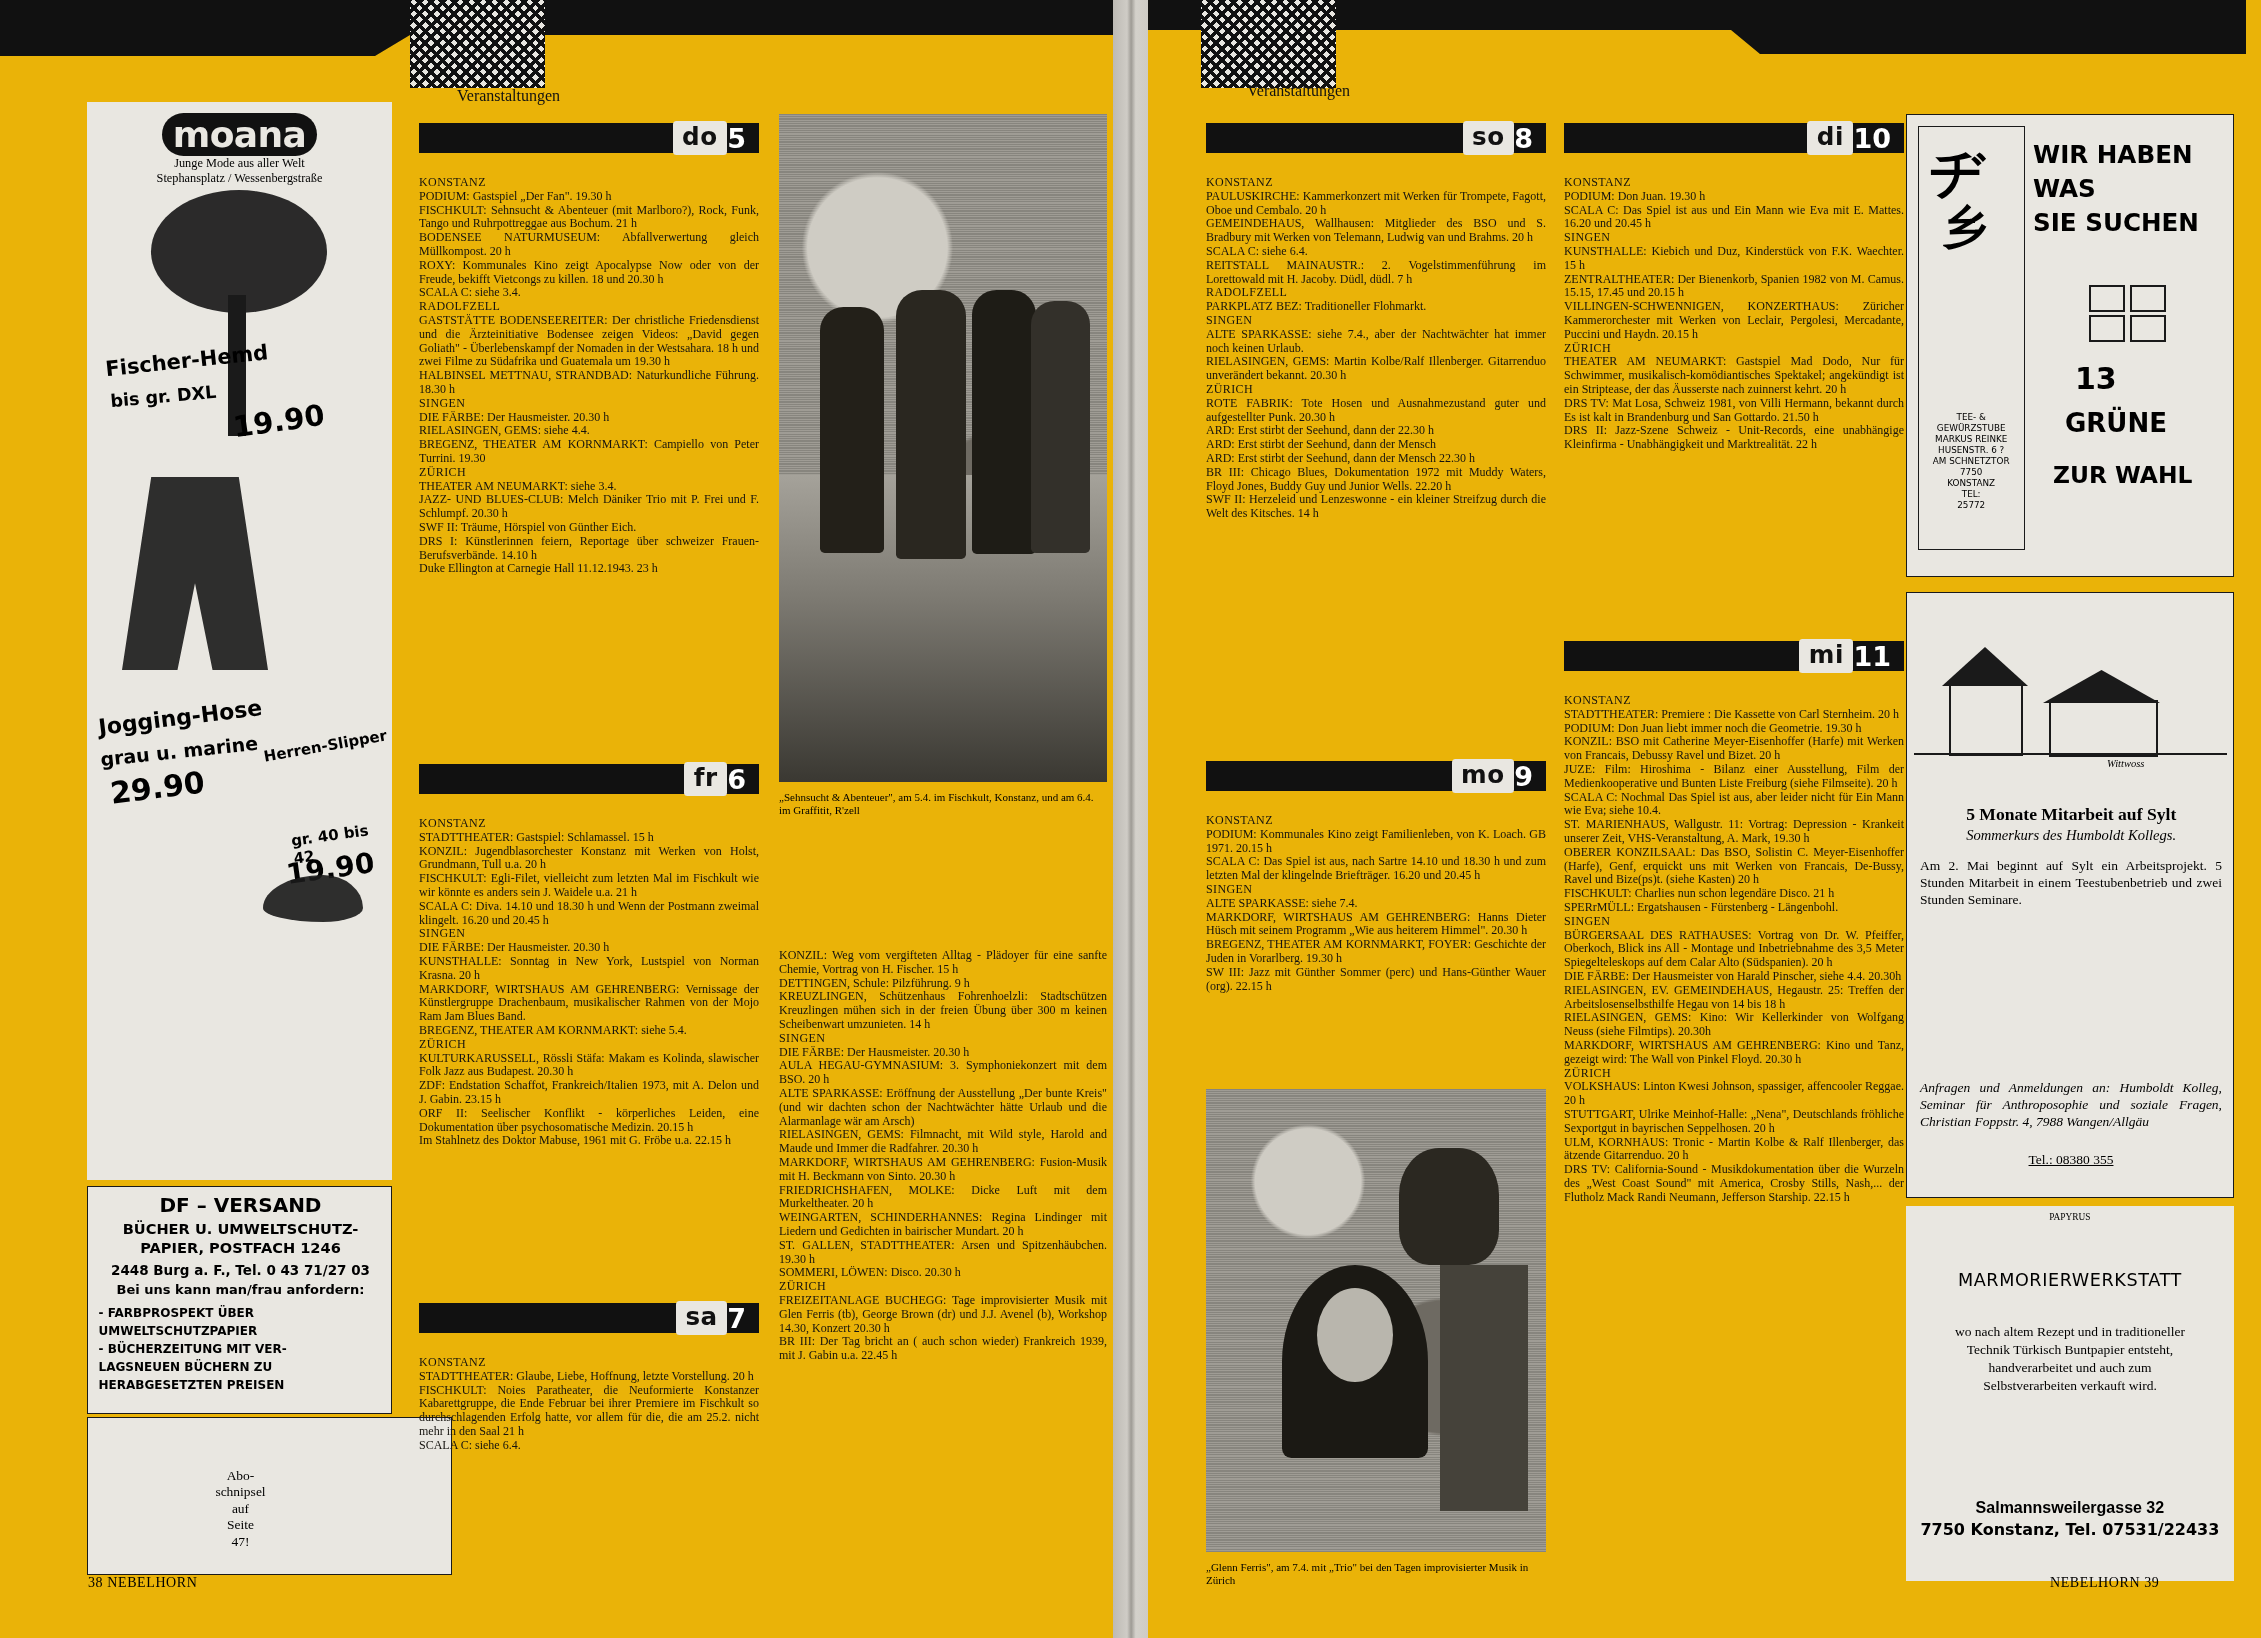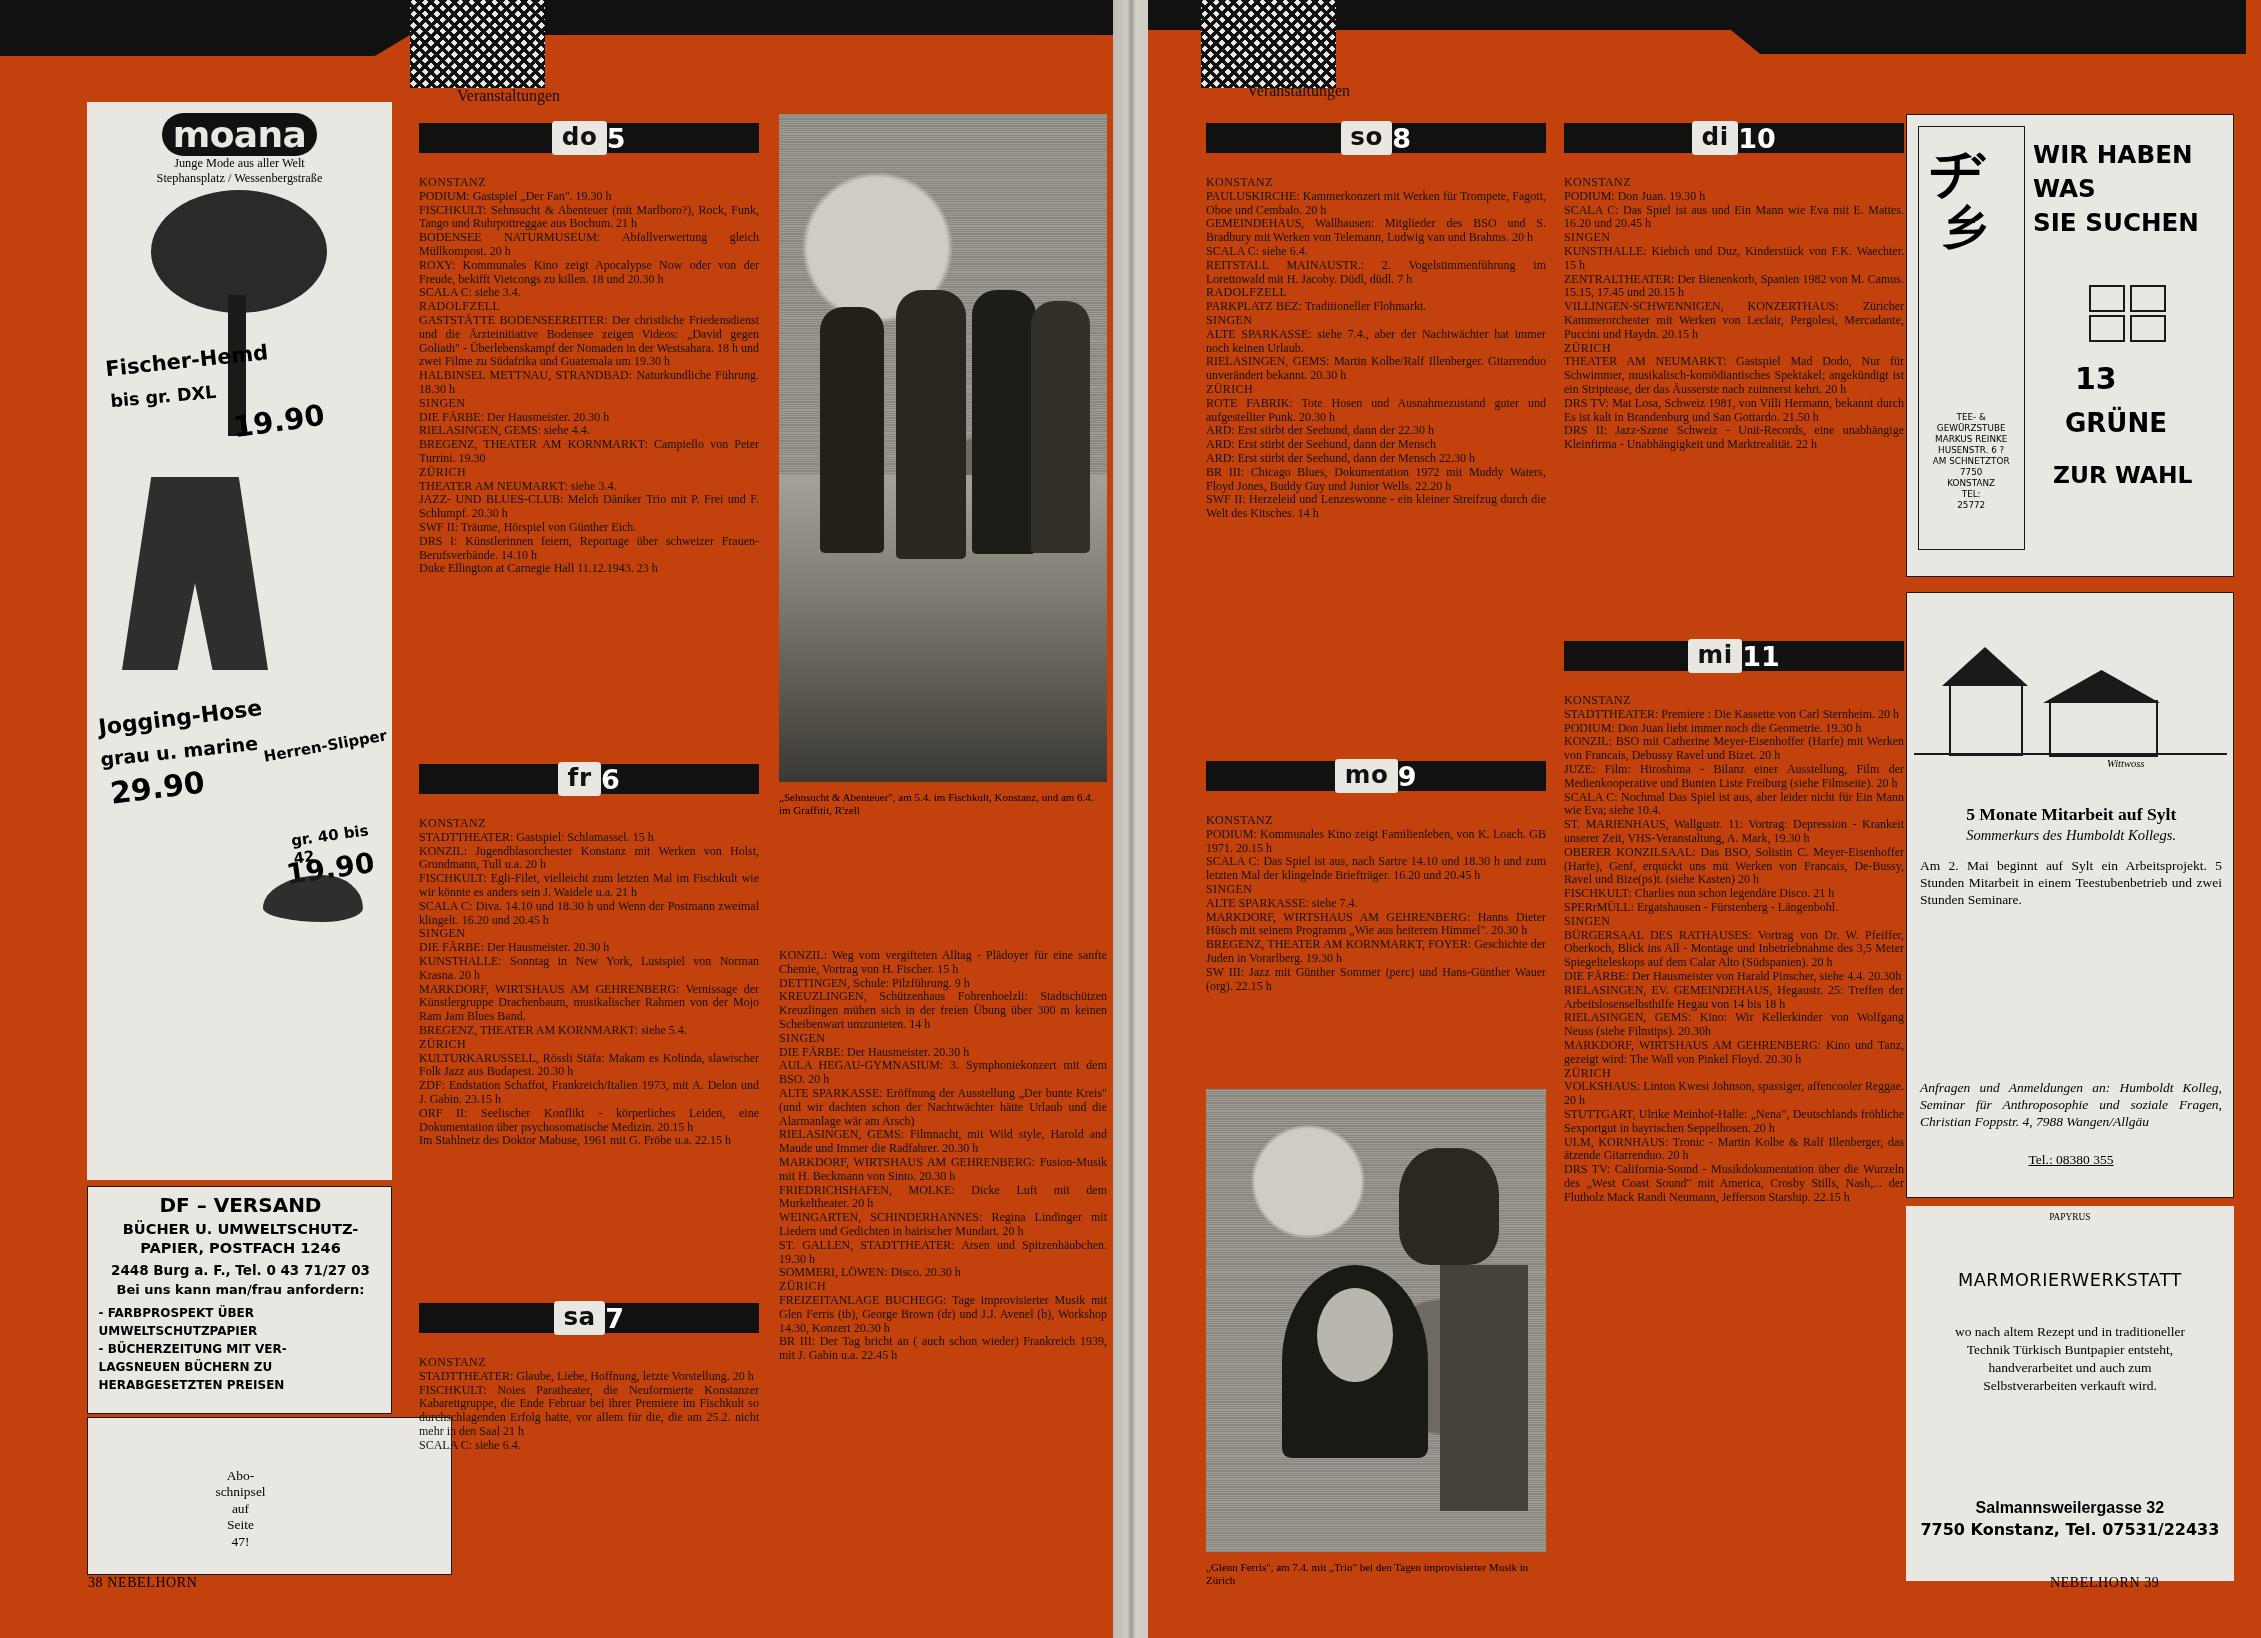--- a/index.html
+++ b/index.html
@@ -1,20 +1,20 @@
 <!DOCTYPE html>
 <html style="font-size:9.4px"><head>
 <meta charset="utf-8">
 <style>
   html,body{margin:0;padding:0;background:#6b6b6b;}
   body{font-family:"Liberation Serif", serif;}
   .page{
     position:relative;
     width:2261px;height:1638px;
-    background:#c2410c;
+    background:#eab308;
     overflow:hidden;
   }
   .gutter{position:absolute;left:1113px;top:0;width:35px;height:1638px;
     background:linear-gradient(90deg,#bdbab4 0%,#cfccc6 40%,#9e9b95 52%,#d4d1cb 65%,#cecbc5 100%);}
   
   .banner{position:absolute;background:#111;}
   .banner.l2{left:0;top:0;width:1116px;height:56px;
     background:#111;
     clip-path:polygon(0 0,1116px 0,1116px 35px,410px 35px,375px 56px,0 56px);}
   .banner-r{position:absolute;left:1139px;top:0;width:1107px;height:54px;background:#111;
@@ -27,21 +27,21 @@
   }
   .hatch.a{left:410px;}
   .hatch.b{left:1201px;}
   
   .col{position:absolute;font-family:"Liberation Serif",serif;
     font-size:12px;line-height:13.8px;text-align:justify;color:#15130f;}
   .col p{margin:0 0 0 0;text-indent:0;}
   .city{font-weight:normal;letter-spacing:0.4px;}
   
   .daybar{position:absolute;background:#111;color:#fff;height:30px;
-    display:flex;align-items:center;justify-content:center;
+    display:flex;align-items:center;justify-content:flex-end;
     padding:0 13px;box-sizing:border-box;}
   .daybar .dname{font-family:"DejaVu Sans",sans-serif;font-weight:bold;
     font-size:24.6px;letter-spacing:0.6px;color:#fff;
     background:#e9e7e1;color:#111;padding:1.2px 9.4px 3.5px 9.4px;border-radius:3.5px;}
   .daybar .dnum{font-family:"DejaVu Sans",sans-serif;font-weight:bold;font-size:27px;}
   
   .photo{position:absolute;background:#9a978f;overflow:hidden;}
   .photo .grain{position:absolute;inset:0;
     background:
       radial-gradient(circle at 30% 20%, #cfccc4 0 12%, transparent 13%),

